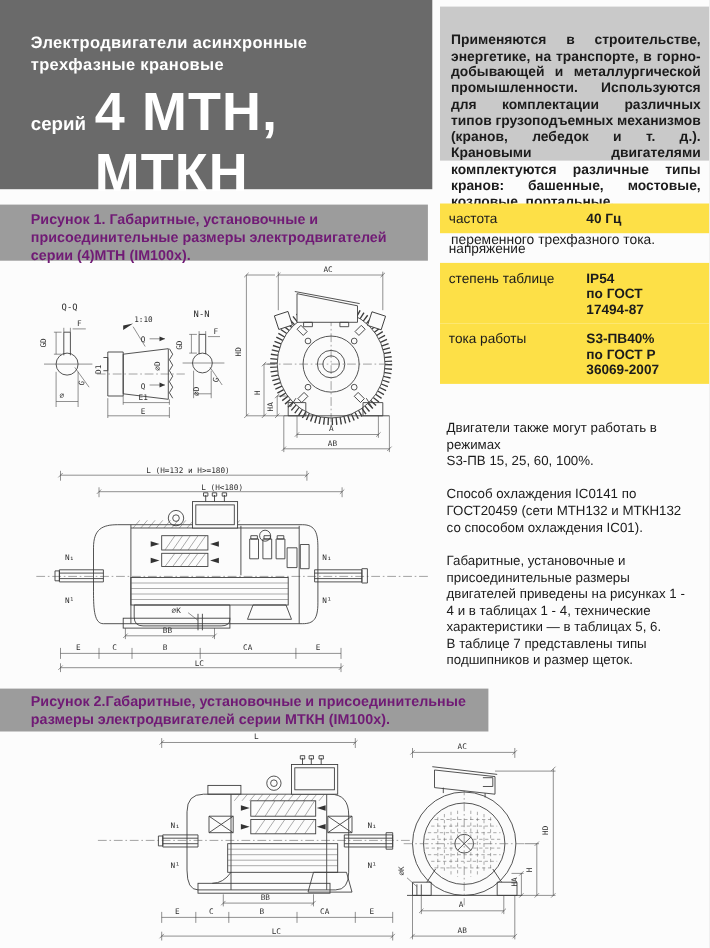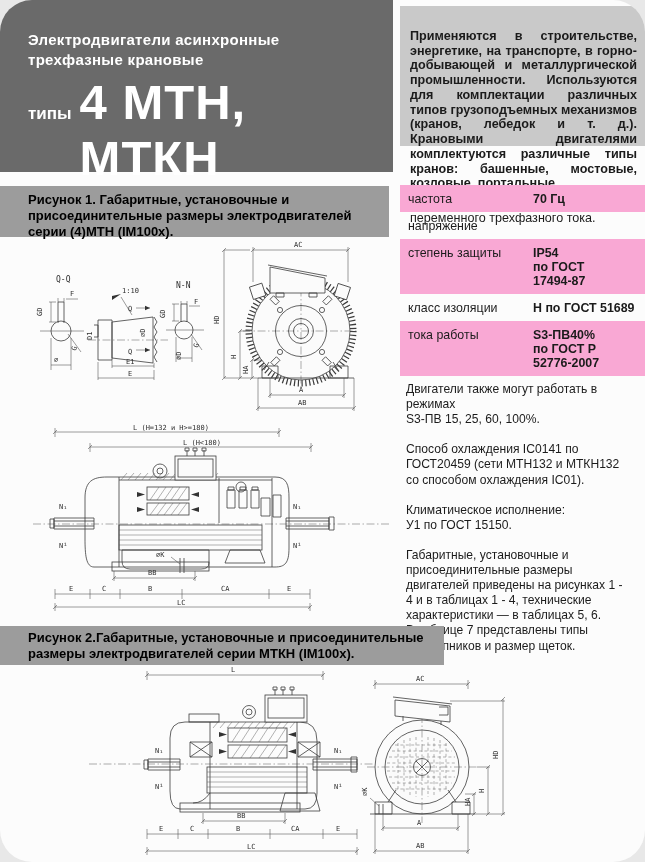--- a/index.html
+++ b/index.html
@@ -1,38 +1,38 @@
 <!DOCTYPE html>
 <html><head>
 <meta charset="utf-8">
 <style>
   html,body{margin:0;padding:0;background:#e8e8e8;}
   .page{position:relative;width:645px;height:862px;background:#fcfcfc;overflow:hidden;
-        font-family:"Liberation Sans",sans-serif;color:#1b1b1b;border-radius:32px;}
+        font-family:"Liberation Sans",sans-serif;color:#1b1b1b;}
   
   .header-box{position:absolute;left:0;top:0;width:393px;height:172px;background:#6a6a6a;color:#fff;}
   .header-title{white-space:pre-line;font-weight:bold;font-size:15px;line-height:1.35;
                 padding:30px 0 0 28px;letter-spacing:.3px;}
   .series-line{position:absolute;left:28px;top:74px;display:flex;align-items:baseline;gap:8px;}
   .series-label{font-weight:bold;font-size:17px;}
   .series-value{font-weight:bold;font-size:49px;letter-spacing:1px;}
   
   .intro-box{position:absolute;left:400px;top:6px;width:245px;height:140px;background:#c9c9c9;
              box-sizing:border-box;padding:23px 8px 0 10px;}
   .intro-text{font-weight:bold;font-size:12.6px;line-height:1.17;text-align:justify;}
   .intro-note{font-size:12.6px;line-height:1.17;margin-top:5px;}
   
-  .banner{position:absolute;background:#9c9c9c;color:#000000;font-weight:bold;font-size:13px;
+  .banner{position:absolute;background:#9c9c9c;color:#701a75;font-weight:bold;font-size:13px;
           line-height:1.22;box-sizing:border-box;}
   .banner1{left:0;top:186px;width:389px;height:51px;padding:6px 24px 0 28px;}
   .banner2{left:0;top:626px;width:444px;height:39px;padding:4px 10px 16px 28px;}
   
   .spec-table{position:absolute;left:400px;top:185px;width:245px;font-size:12.4px;}
   .spec-row{display:flex;box-sizing:border-box;padding:7px 0 6px 8px;}
-  .spec-row.shaded{background:#f9a8d4;}
+  .spec-row.shaded{background:#fde047;}
   .spec-label{flex:0 0 125px;}
   .spec-value{flex:1;font-weight:bold;white-space:pre-wrap;}
   
   .notes{position:absolute;left:406px;top:382px;width:234px;font-size:12.1px;line-height:1.25;}
   .notes p{margin:0 16px 15px 0;white-space:pre-line;}
   
   .drw{position:absolute;}
   svg text{font-family:"DejaVu Sans Mono",monospace;font-size:7px;fill:#2e2e2e;}
   svg text.big{font-size:8px;}
   .out{stroke:#3c3c3c;fill:none;stroke-width:.8;}
@@ -45,64 +45,58 @@
 </style>
 </head>
 <body>
 
 <div class="page">
 
   <div class="header-box">
     <div class="header-title">Электродвигатели  асинхронные
 трехфазные  крановые</div>
     <div class="series-line">
-      <span class="series-label">типы</span>
+      <span class="series-label">серий</span>
       <span class="series-value">4 МТН, МТКН</span>
     </div>
   </div>
 
   <div class="intro-box">
     <div class="intro-text">Применяются в строительстве, энергетике,  на транспорте, в горно-добывающей и металлургической промышленности. Используются для комплектации различных типов грузоподъемных механизмов (кранов, лебедок и т. д.). Крановыми двигателями комплектуются различные типы кранов: башенные, мостовые, козловые, портальные.</div>
     <div class="intro-note">Рассчитаны для работы от сети переменного трехфазного тока.</div>
   </div>
 
   <div class="banner banner1">Рисунок 1. Габаритные, установочные и присоединительные размеры электродвигателей серии (4)МТН (IM100x).</div>
 
   <div class="spec-table">
     <div class="spec-row shaded">
       <div class="spec-label">частота</div>
-      <div class="spec-value">70 Гц</div>
+      <div class="spec-value">40 Гц</div>
     </div>
     <div class="spec-row">
       <div class="spec-label">напряжение</div>
     </div>
     <div class="spec-row shaded">
-      <div class="spec-label">степень защиты</div>
+      <div class="spec-label">степень таблице</div>
       <div class="spec-value">IP54
 по ГОСТ
 17494-87</div>
-    </div>
-    <div class="spec-row">
-      <div class="spec-label">класс изоляции</div>
-      <div class="spec-value">Н по ГОСТ 51689</div>
     </div>
     <div class="spec-row shaded">
       <div class="spec-label">тока работы</div>
       <div class="spec-value">S3-ПВ40%
 по ГОСТ Р
-52776-2007</div>
+36069-2007</div>
     </div>
   </div>
 
   <div class="notes">
     <p>Двигатели также могут работать в режимах
 S3-ПВ 15, 25, 60, 100%.</p>
     <p>Способ охлаждения IC0141 по ГОСТ20459 (сети МТН132 и МТКН132 со способом охлаждения IC01).</p>
-    <p>Климатическое исполнение:
-У1 по  ГОСТ 15150.</p>
     <p>Габаритные, установочные и
 присоединительные размеры двигателей приведены на рисунках 1 - 4  и в таблицах 1 - 4, технические характеристики — в таблицах 5, 6.
 В таблице 7 представлены типы подшипников и размер щеток.</p>
   </div>
 
   <svg class="drw" style="left:18px;top:238px;" width="380" height="187" viewBox="0 0 380 187">
 
     <text x="38" y="44" class="big">Q-Q</text>
     <path class="dim" d="M22 93 H66"></path>
     <circle class="out" cx="43" cy="93" r="10"></circle>

